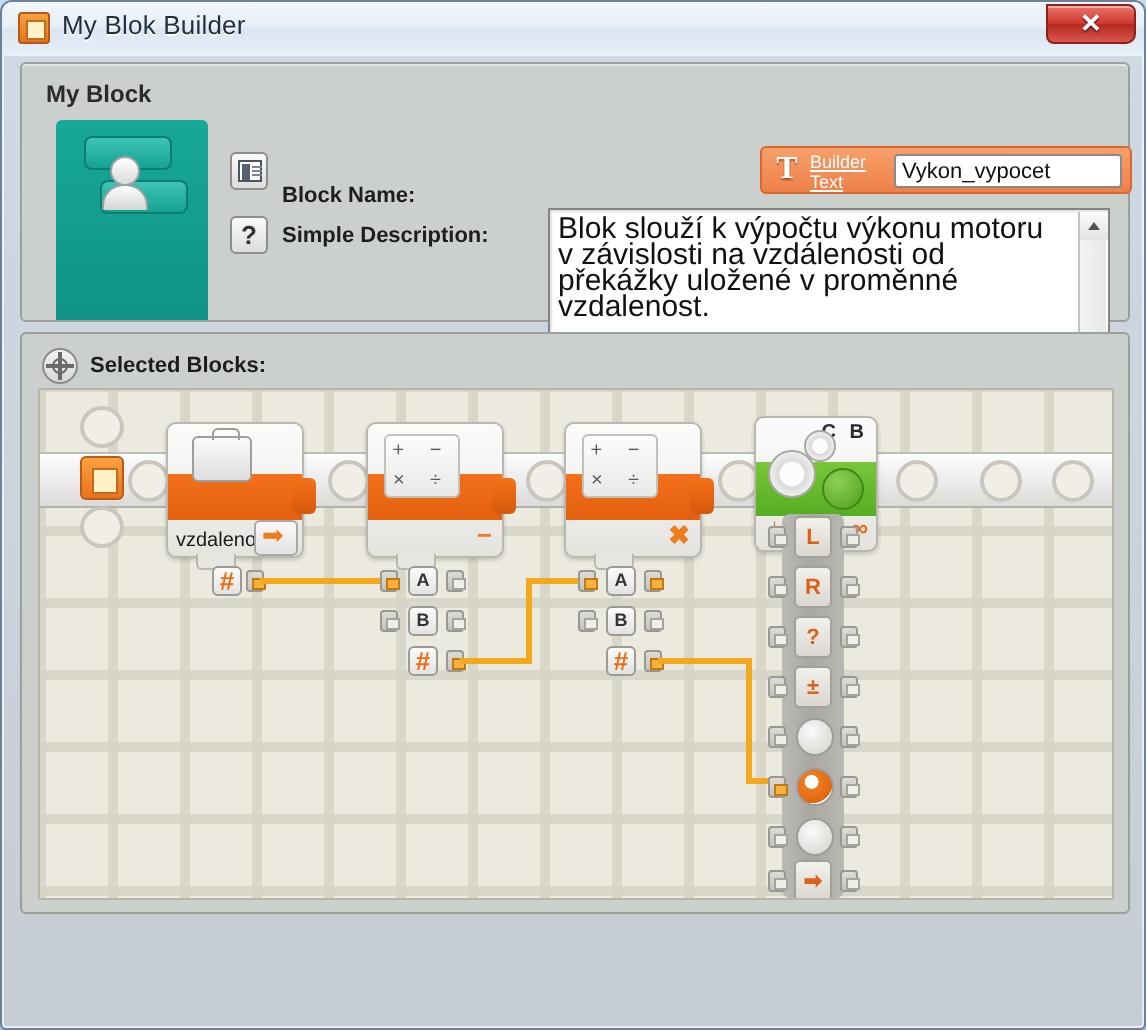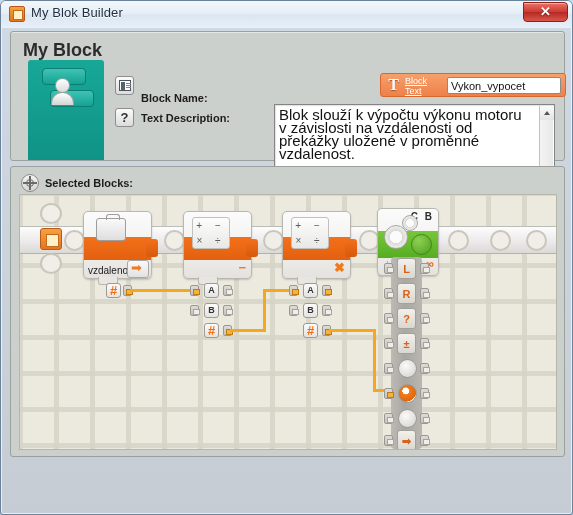--- a/index.html
+++ b/index.html
@@ -62,21 +62,21 @@
   #top-panel {
     position: absolute; left: 9px; top: 30px;
     width: 555px; height: 130px;
     background: #ccd0cc;
     border: 1px solid #9aa09a;
     border-radius: 3px;
     box-shadow: inset 0 1px 0 #e4e8e4;
   }
   #myblock-label {
     position: absolute; left: 12px; top: 8px;
-    font-size: 18px; font-weight: bold; color: #2b2b2b;
+    font-size: 12px; font-weight: bold; color: #2b2b2b;
   }
   #myblock-icon {
     position: absolute; left: 17px; top: 28px;
     width: 76px; height: 100px;
     background: linear-gradient(to bottom, #17a898, #0f9386);
     border-radius: 3px 3px 0 0;
   }
   #mb-bar1 {
     position: absolute; left: 14px; top: 8px;
     width: 44px; height: 17px;
@@ -481,28 +481,28 @@
     </div>
 
     <div class="field-icon" id="blockname-icon">
       <div class="gi"></div>
     </div>
     <div class="field-label" id="blockname-label">Block Name:</div>
 
     <div id="simple-text-tag">
       <div id="st-icon">T</div>
       <div id="st-label">
-        <span>Block</span>
+        <span>Builder</span>
         <span>Text</span>
       </div>
       <input id="blockname-input" type="text" value="Vykon_vypocet" style="">
     </div>
 
     <div class="field-icon" id="blockdesc-icon">?</div>
-    <div class="field-label" id="blockdesc-label">Text Description:</div>
+    <div class="field-label" id="blockdesc-label">Simple Description:</div>
 
     <div id="desc-box">
       <div id="desc-text">Blok slouží k výpočtu výkonu motoru v závislosti na vzdálenosti od překážky uložené v proměnné vzdalenost.</div>
       <div id="desc-scroll">
         <div class="sb-arrow" id="sb-up"></div>
         <div class="sb-arrow" id="sb-down"></div>
       </div>
     </div>
   </div>
 

